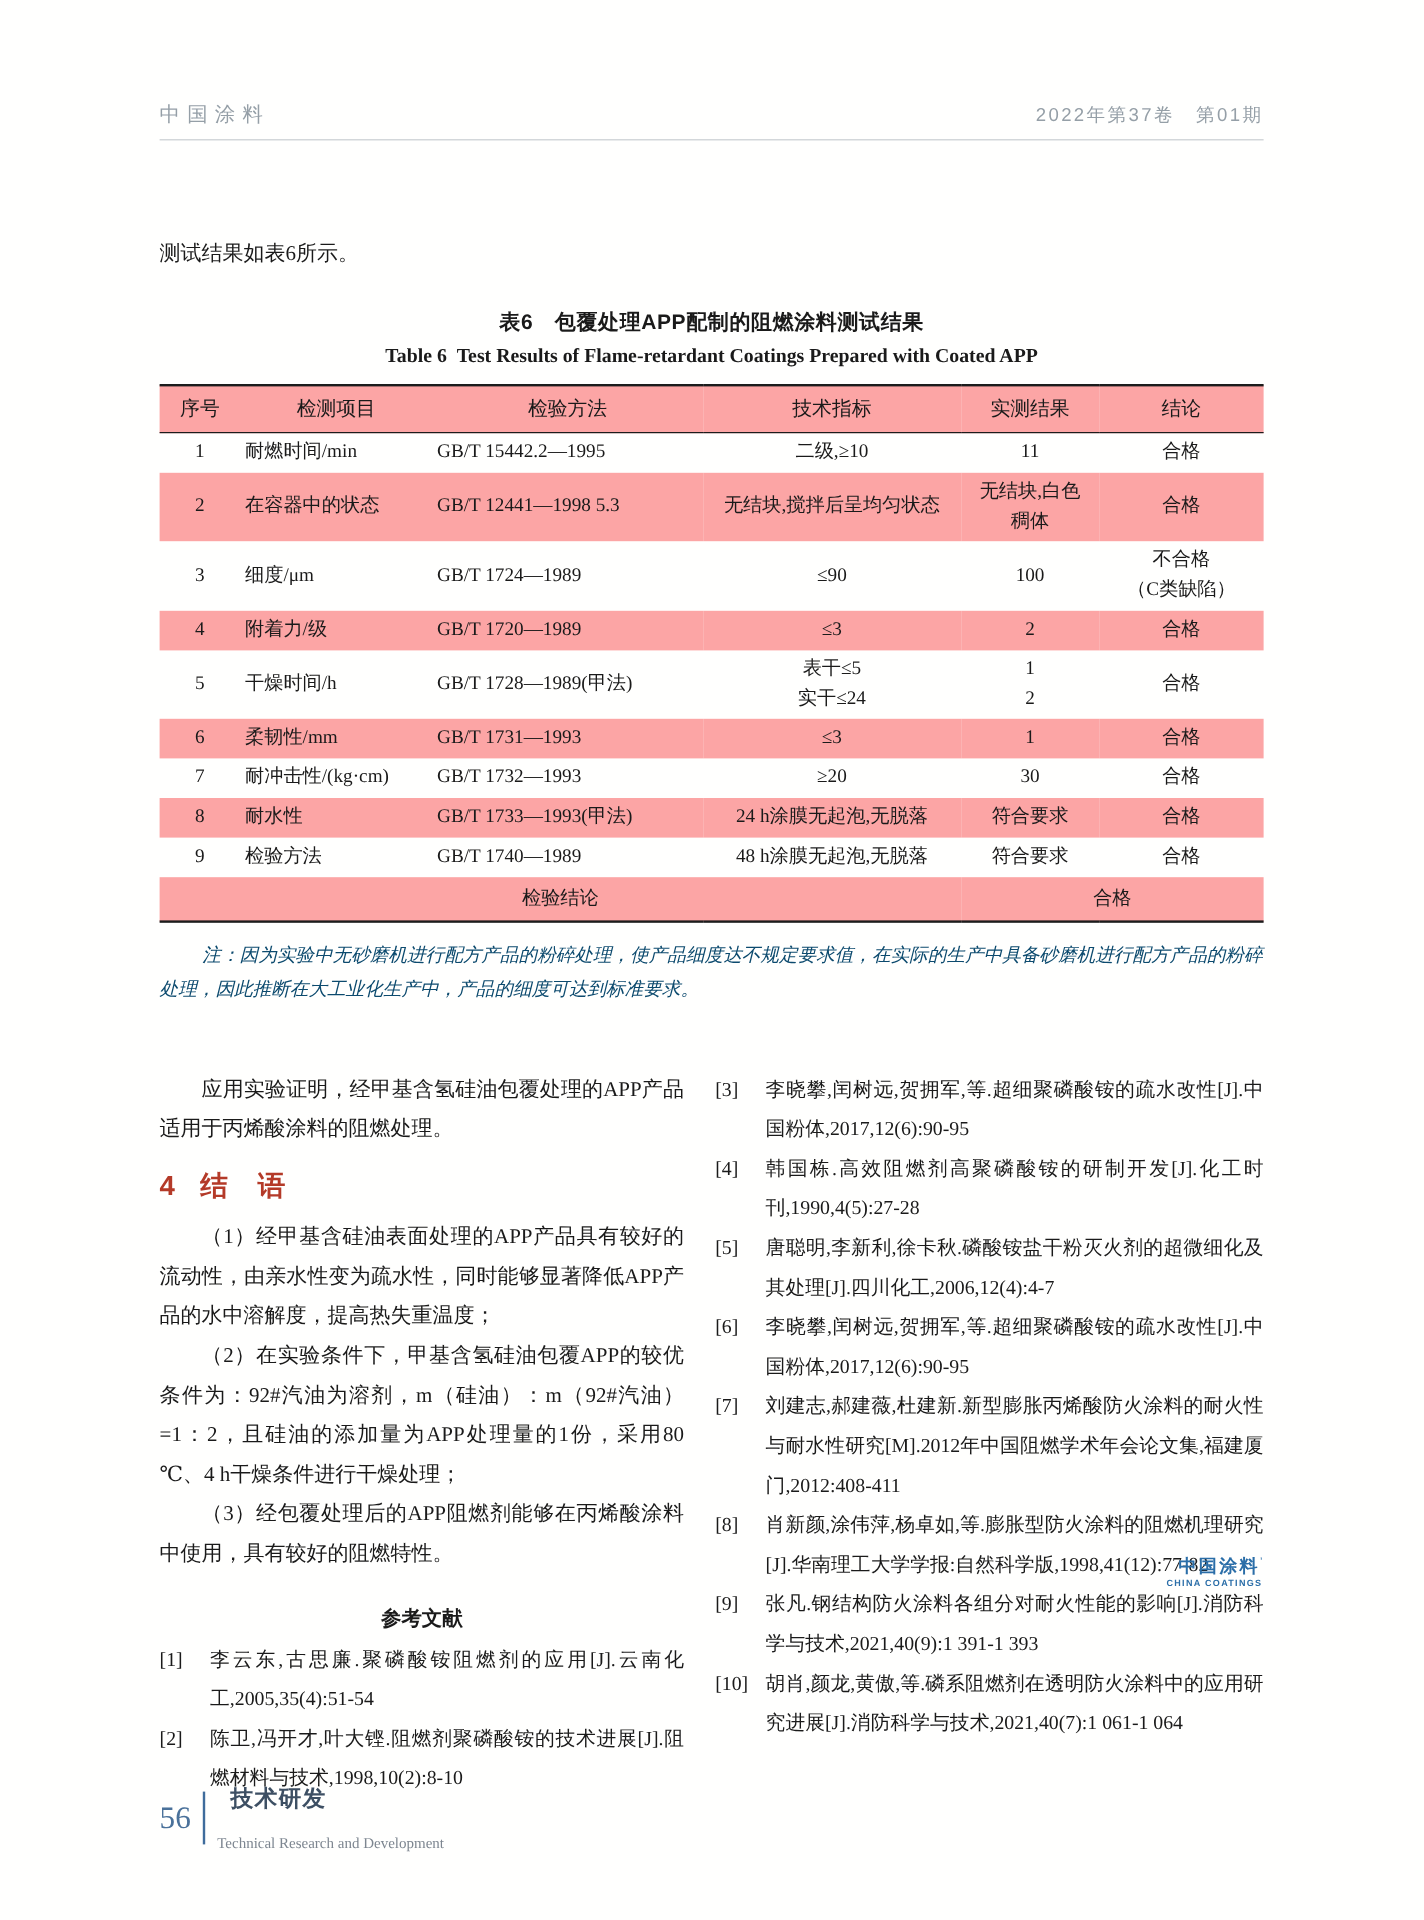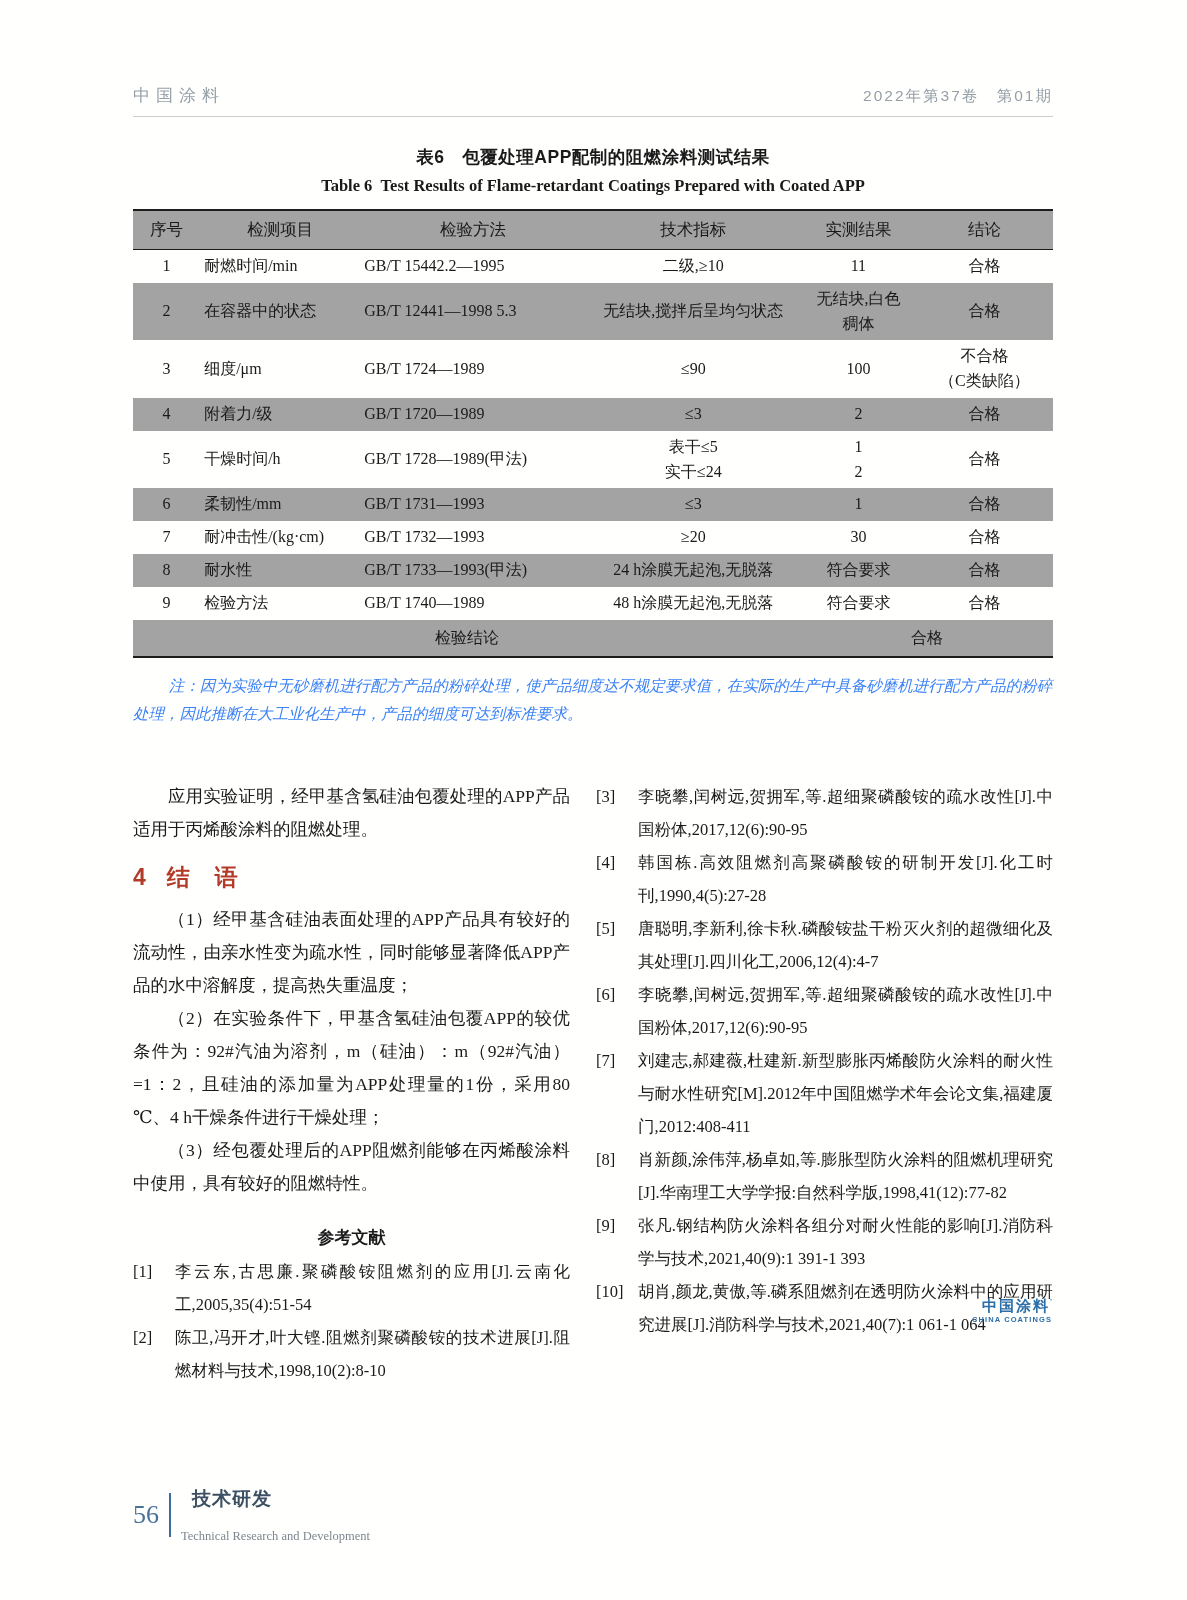--- a/index.html
+++ b/index.html
@@ -33,26 +33,26 @@
   table.results {
     margin-top:13px; width:100%; border-collapse:collapse;
     border-top:2px solid #1c1c1c; border-bottom:2px solid #1c1c1c;
     font-size:16px;
   }
   table.results thead tr { border-bottom:1.5px solid #1c1c1c; }
   table.results th { font-weight:normal; font-size:16.5px; padding:8px 4px; text-align:center; }
   table.results td { padding:4px 4px; line-height:1.55; white-space:pre-line; vertical-align:middle; }
   td.c, th.c { text-align:center; }
   td.l { text-align:left; padding-left:8px; }
-  tr.shaded { background:#a3a3a3; }
+  tr.shaded { background:#fca5a5; }
   tr.conclusion td { padding:6px 5px; }
 
   
   .tbl-note {
-    margin:14px 0 0 0; color:#3b82f6; font-style:italic; font-size:15.5px;
+    margin:14px 0 0 0; color:#0c4a6e; font-style:italic; font-size:15.5px;
     line-height:28px; text-indent:2.3em;
   }
 
   
   .columns { display:flex; gap:26px; margin-top:52px; }
   .col-left  { width:437px; }
   .col-right { flex:1; }
   .body-p { margin:0; font-size:17.5px; line-height:33px; text-indent:2em; text-align:justify; }
   .section-heading {
     margin:16px 0 10px 0; color:#b43a28; font-weight:bold; font-size:23px;
@@ -90,20 +90,21 @@
 <body>
 
 <div class="page">
   <div class="content">
 
     <div class="page-header">
       <span class="journal-name">中国涂料</span>
       <span class="issue-info">2022年第37卷　第01期</span>
     </div>
 
+    <p class="intro">测试结果如表6所示。</p>
 
     <div class="tbl-title-zh">表6　包覆处理APP配制的阻燃涂料测试结果</div>
     <div class="tbl-title-en">Table 6&nbsp;&nbsp;Test Results of Flame-retardant Coatings Prepared with Coated APP</div>
 
     <table class="results">
       <colgroup>
         <col style="width:7.3%">
           <col style="width:17.4%">
           <col style="width:24.5%">
         <col style="width:23.4%">

